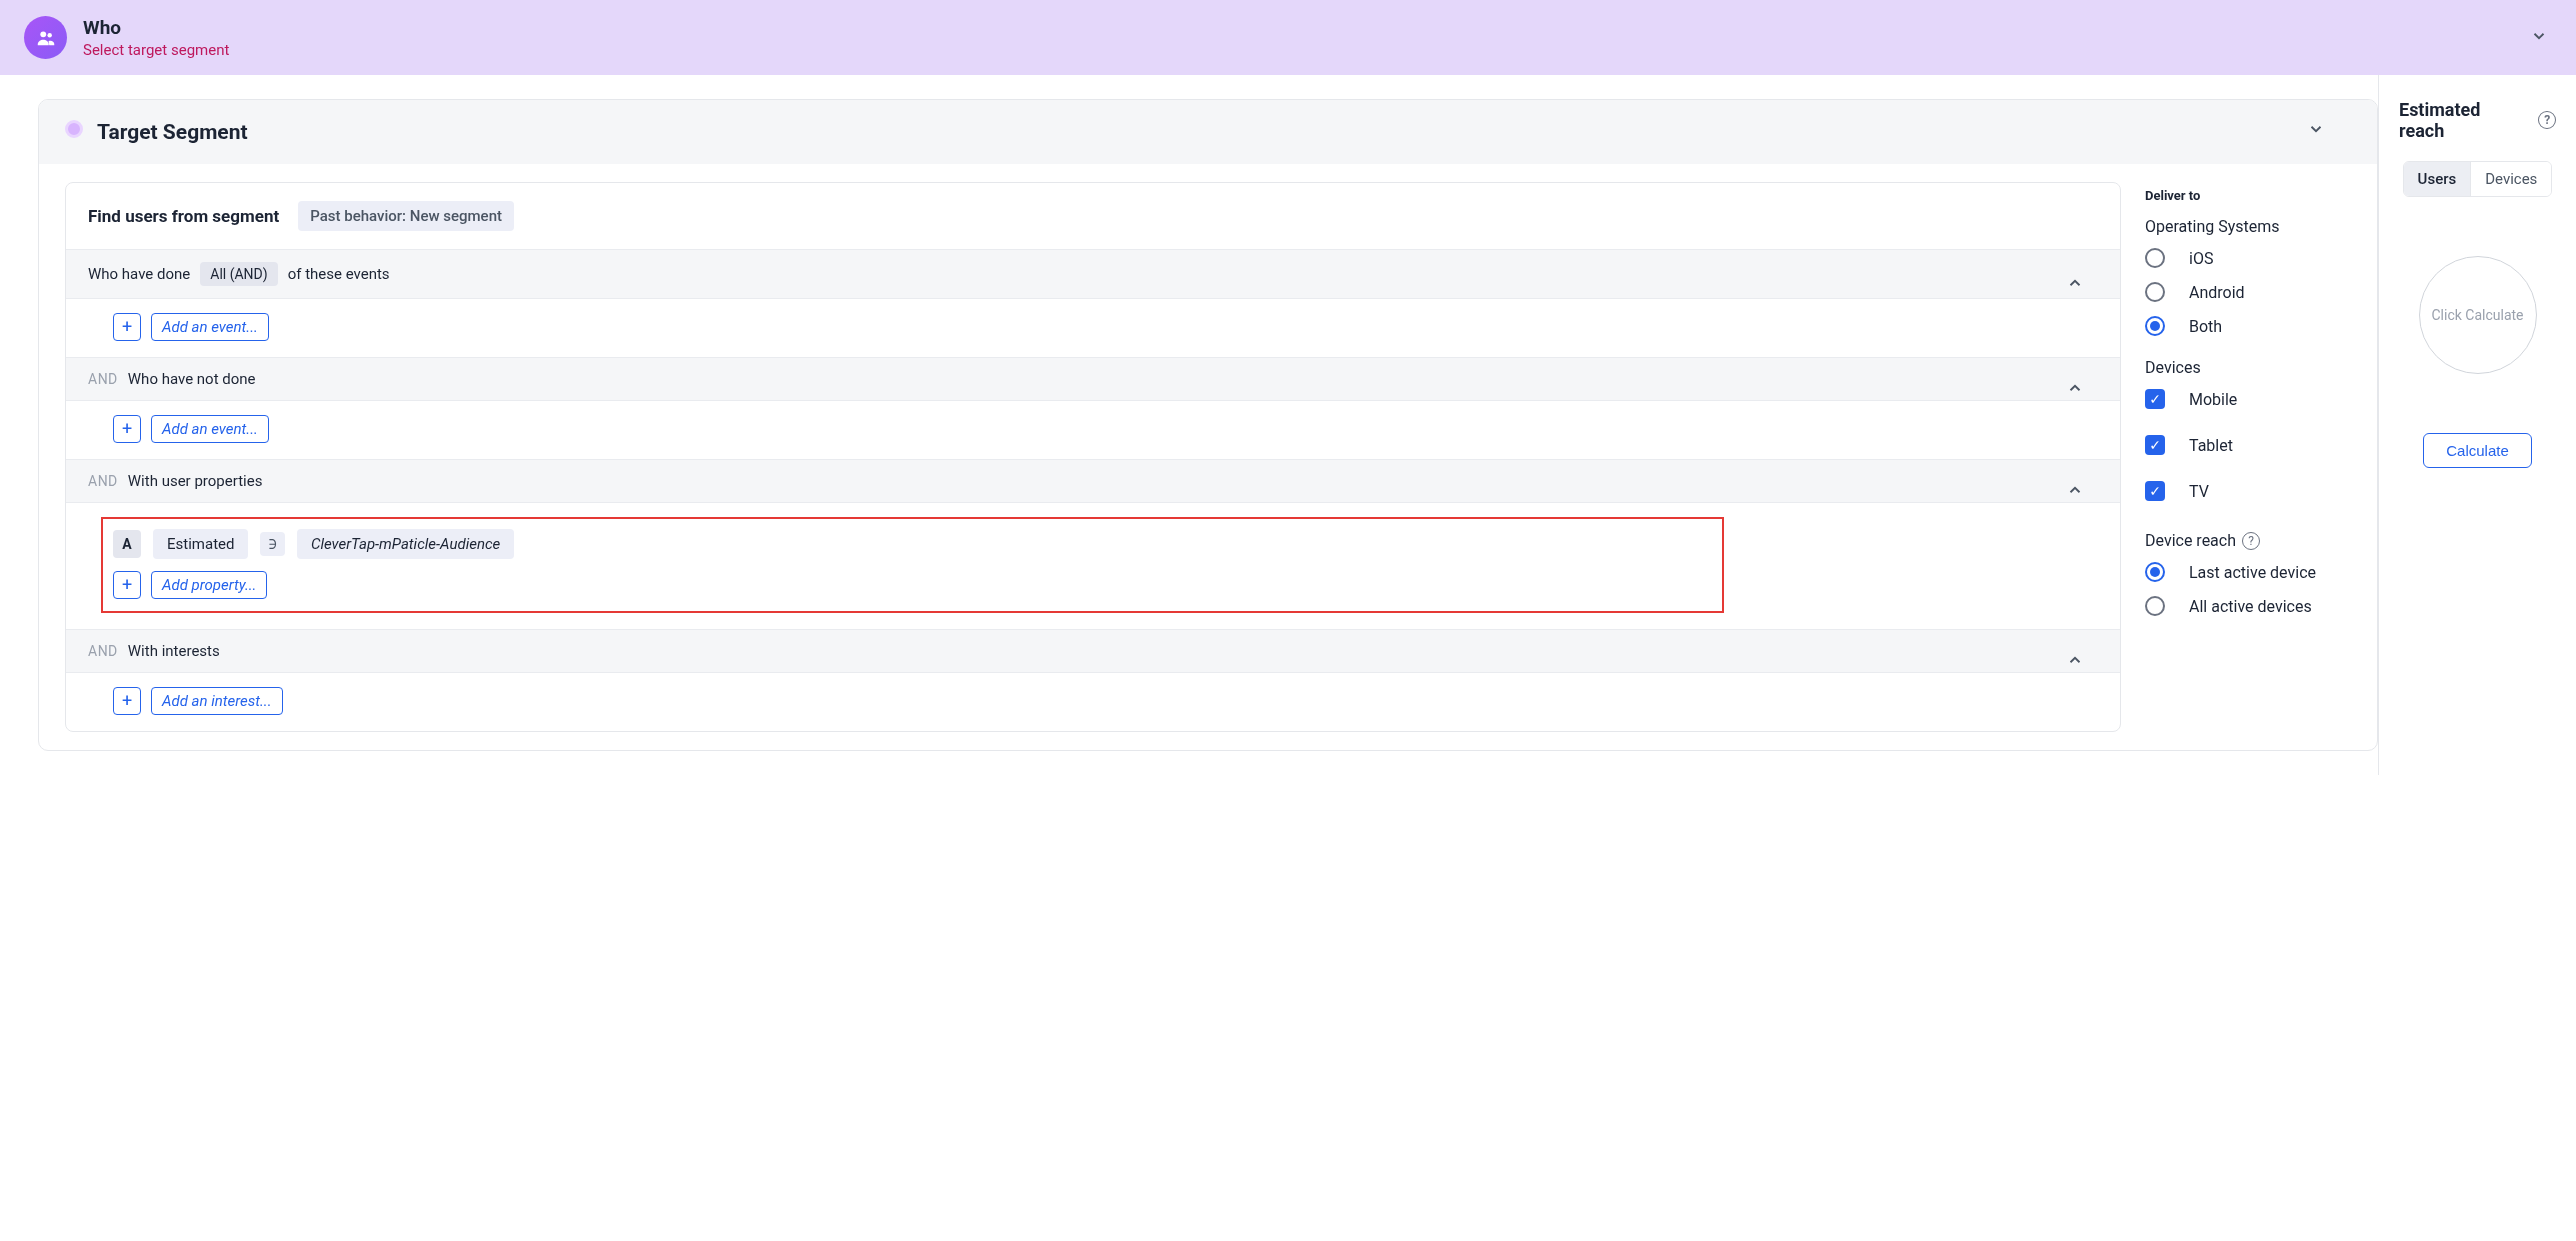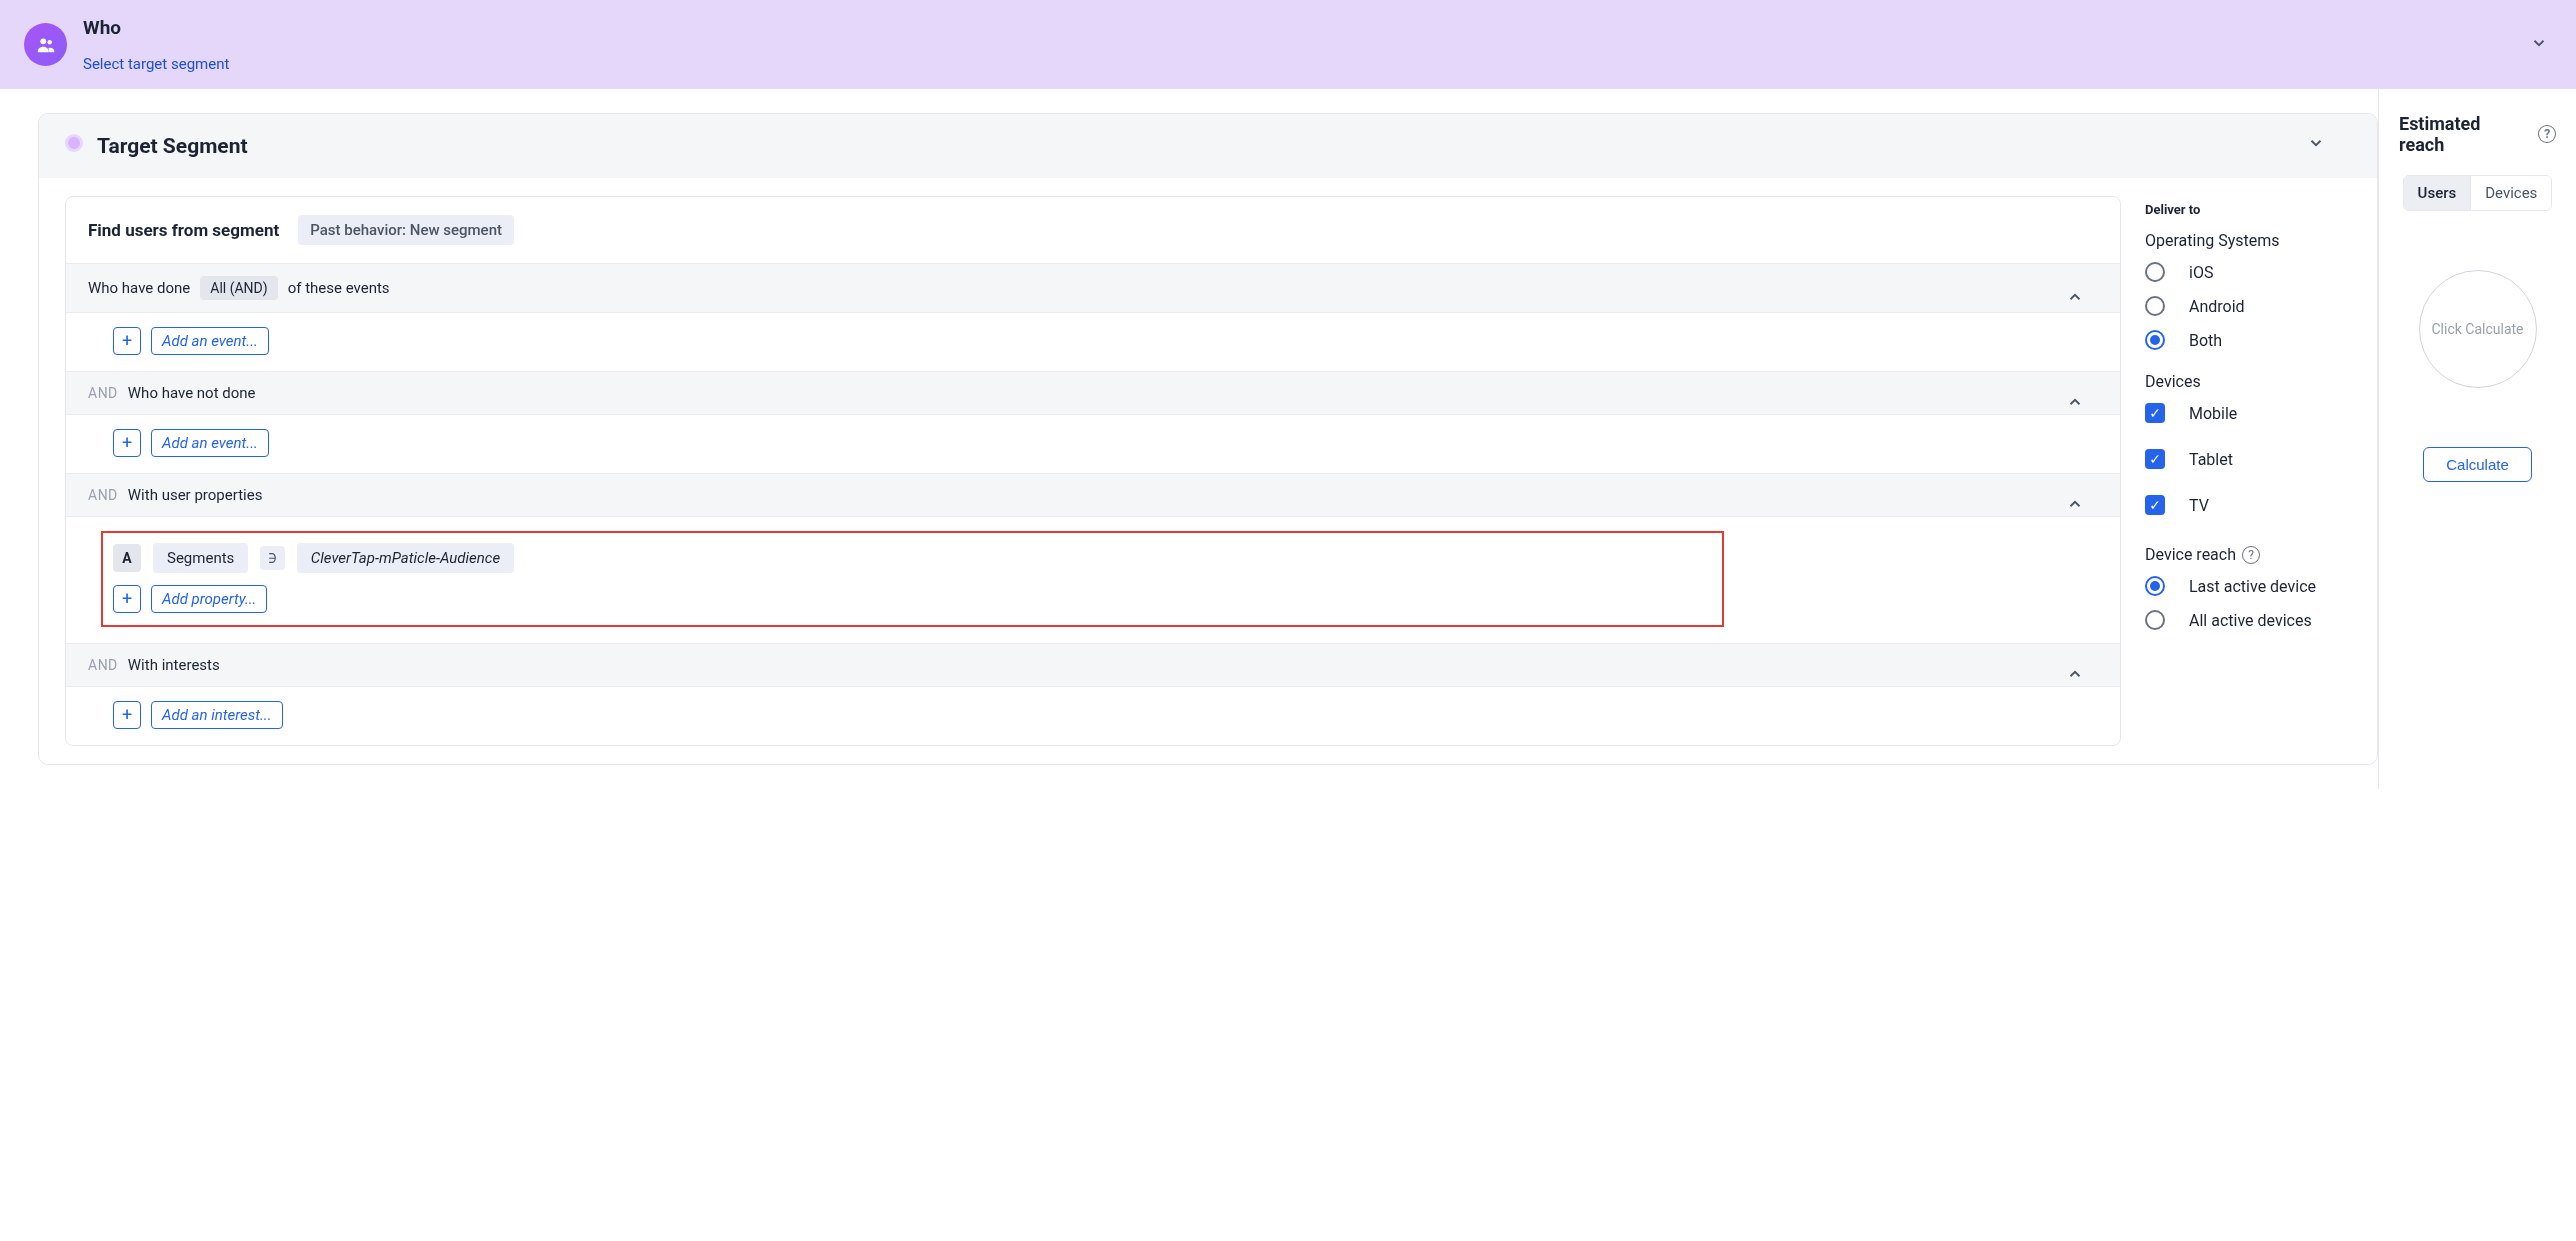--- a/index.html
+++ b/index.html
@@ -18,21 +18,21 @@
   }
   .header-icon {
     width: 43px; height: 43px;
     border-radius: 50%;
     background: linear-gradient(135deg, #a855f7, #8b5cf6);
     display: flex; align-items: center; justify-content: center;
     margin-right: 16px;
     flex-shrink: 0;
   }
   .header-titles .title { font-weight: 700; font-size: 19px; color: #1c2434; }
-  .header-titles .subtitle { font-size: 15px; color: #1d4ed8; margin-top: 16px;}
+  .header-titles .subtitle { font-size: 15px; color: #be185d; margin-top: 2px;}
   .header-chevron {
     position: absolute; right: 28px; top: 50%; transform: translateY(-50%);
     color: #4b5563;
   }
 
   .main-wrap { display: flex; padding: 0 0 0 20px; }
   .main-left { flex: 1; padding: 24px 0 24px 18px; }
   .main-right {
     width: 198px;
     padding: 24px 20px;
@@ -309,21 +309,21 @@
               <div class="chev">
                 <svg class="chev" viewBox="0 0 24 24" fill="none" stroke="currentColor" stroke-width="2.5">
                     <polyline points="6 15 12 9 18 15"></polyline>
                   </svg>
               </div>
             </div>
             <div class="cond-body">
               <div class="highlight-box">
                 <div class="prop-row">
                   <div class="letter-chip">A</div>
-                  <div class="gray-chip">Segments</div>
+                  <div class="gray-chip">Estimated</div>
                   <div class="contains-sym">∋</div>
                   <div class="gray-chip italic">CleverTap-mPaticle-Audience</div>
                 </div>
                 <div class="add-row">
                   <div class="plus-btn">+</div>
                   <div class="add-text">Add property...</div>
                 </div>
               </div>
             </div>
 

